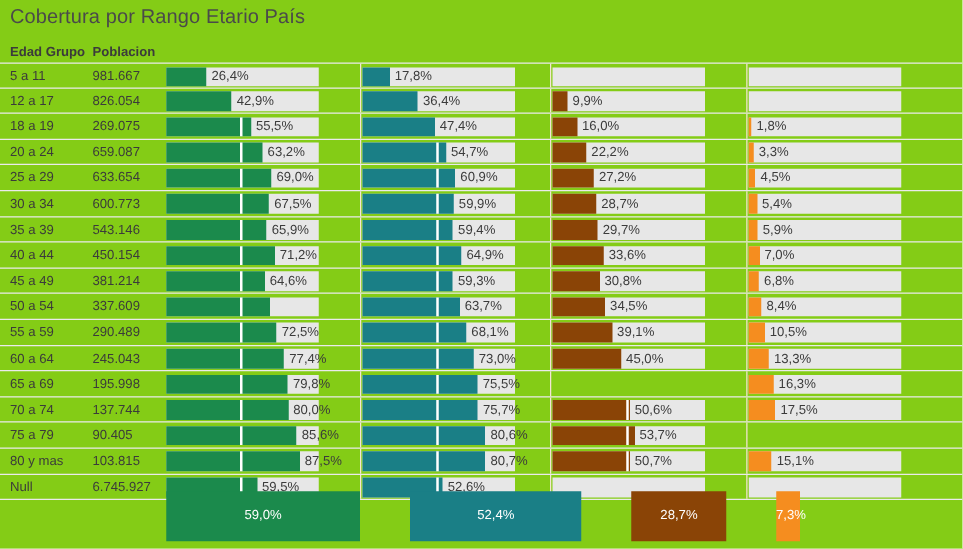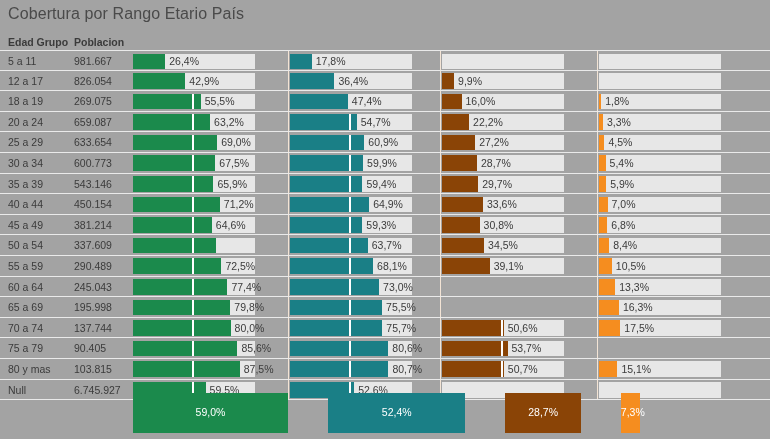--- a/index.html
+++ b/index.html
@@ -6,21 +6,21 @@
   html, body {
     margin: 0; padding: 0;
     width: 770px; height: 439px;
     background: #ffffff;
     font-family: "Liberation Sans", sans-serif;
     overflow: hidden;
   }
   #viz {
     position: relative;
     width: 770px; height: 439px;
-    background: #a3a3a3;
+    background: #84cc16;
   }
 
   
   .title {
     position: absolute;
     left: 8px; top: 5px;
     font-size: 16px;
     color: #4a4a4a;
     font-weight: 400;
     letter-spacing: 0.1px;
@@ -464,20 +464,25 @@
           <div class="bar" style="width: 94.43px; background: rgb(27, 138, 76);"></div>
           <div class="refline" style="left: 58.5px;"></div>
           <div class="bar-label" style="left: 98.43px;">77,4%</div>
         </div>
         <div class="pane pane-1">
           <div class="track"></div>
           <div class="bar" style="width: 89.06px; background: rgb(26, 127, 134);"></div>
           <div class="refline" style="left: 58.5px;"></div>
           <div class="bar-label" style="left: 93.06px;">73,0%</div>
         </div>
+        <div class="pane pane-2">
+          <div class="track"></div>
+          <div class="bar" style="width: 54.9px; background: rgb(138, 68, 6);"></div>
+          <div class="bar-label" style="left: 58.9px;">45,0%</div>
+        </div>
         <div class="pane pane-3">
           <div class="track"></div>
           <div class="bar" style="width: 16.23px; background: rgb(245, 141, 31);"></div>
           <div class="bar-label" style="left: 20.23px;">13,3%</div>
         </div>
         <div class="vdiv" style="left: 288px;"></div>
         <div class="vdiv" style="left: 440px;"></div>
         <div class="vdiv" style="left: 597px;"></div>
       </div>
       <div class="row">

